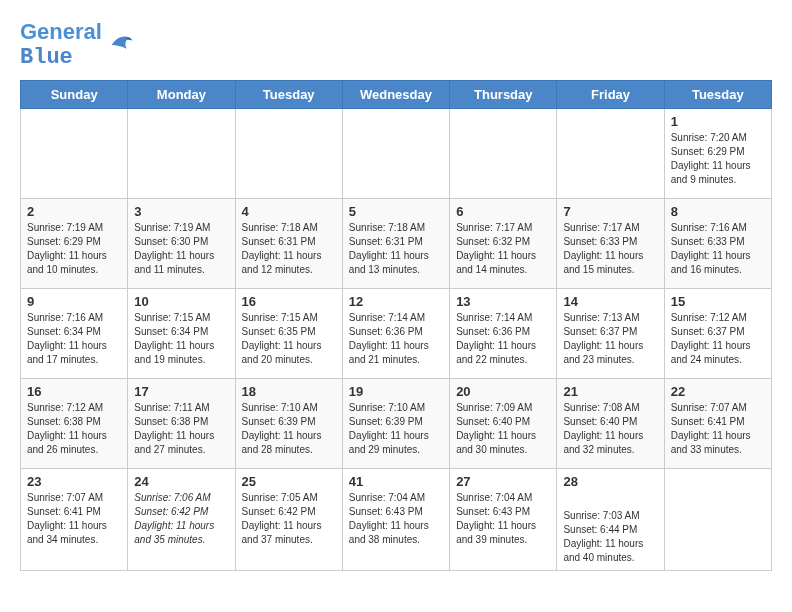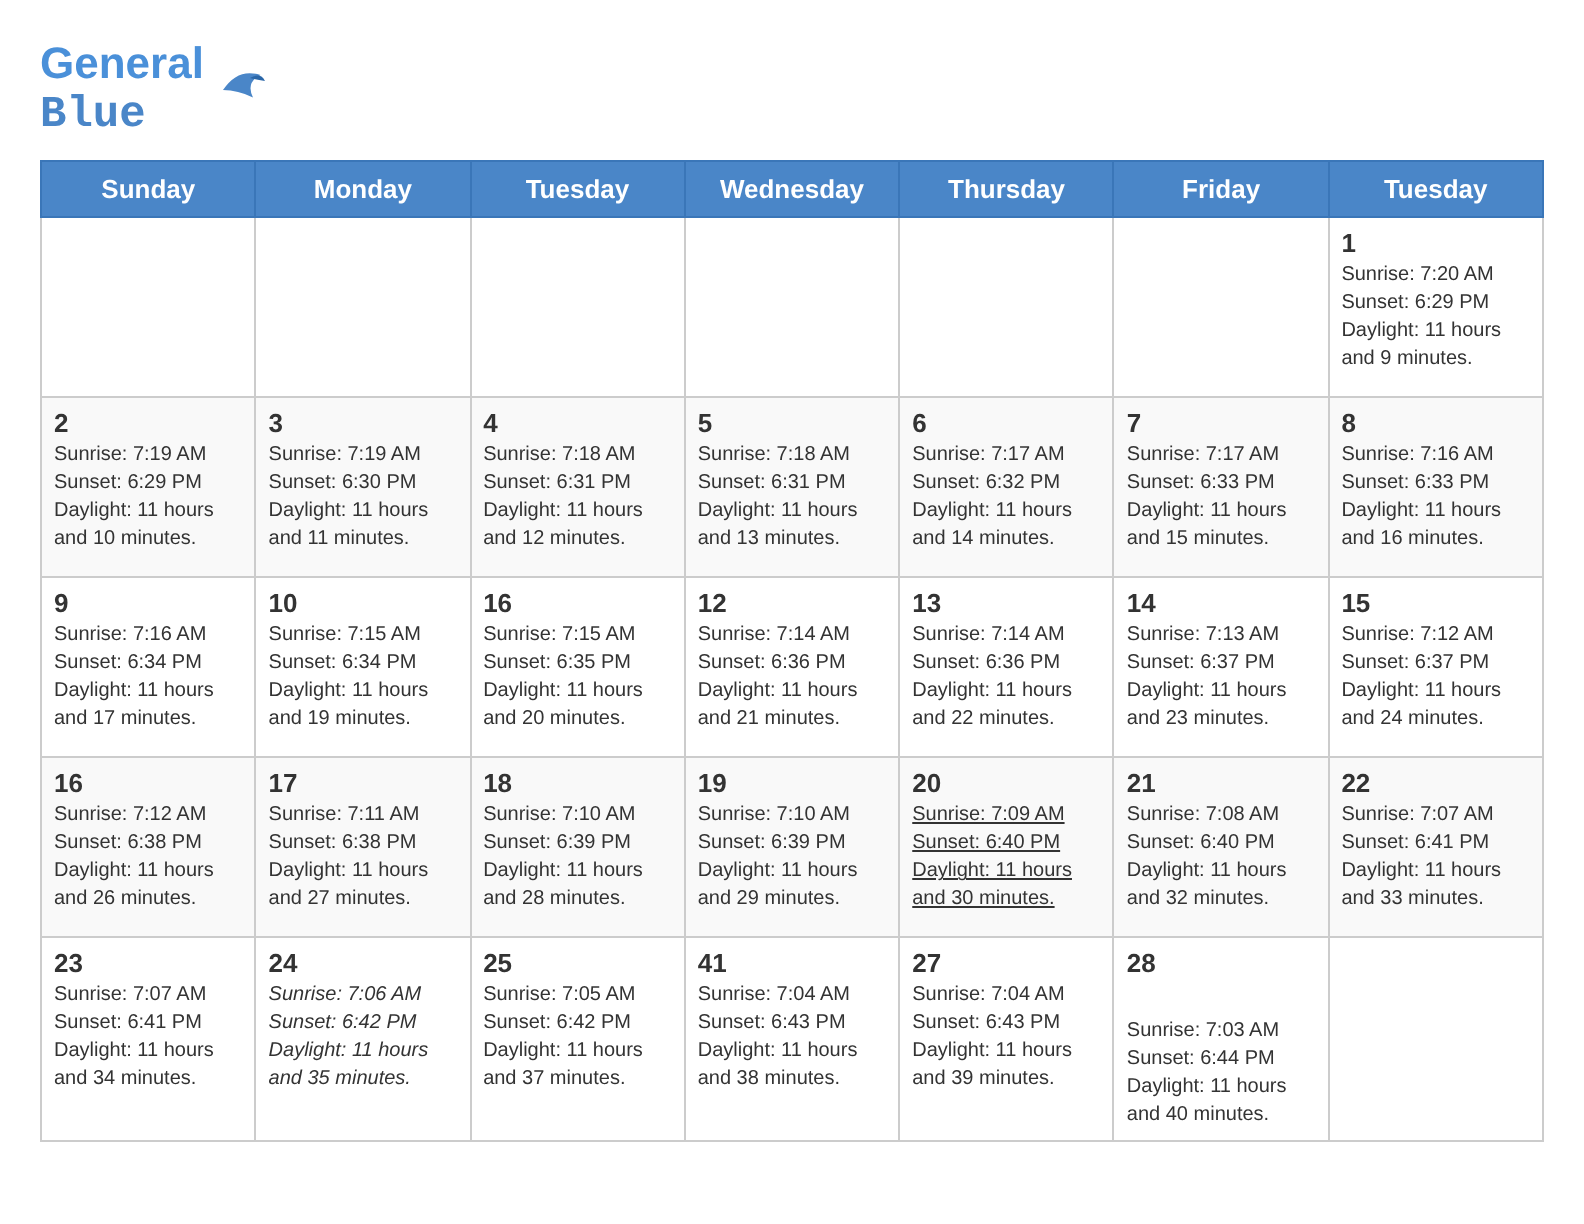--- a/index.html
+++ b/index.html
@@ -246,21 +246,21 @@
 Daylight: 11 hours and 28 minutes.</div>
         </td>
         <td>
           <span class="day-num">19</span>
           <div class="day-info" style="white-space: pre-line;">Sunrise: 7:10 AM
 Sunset: 6:39 PM
 Daylight: 11 hours and 29 minutes.</div>
         </td>
         <td>
           <span class="day-num">20</span>
-          <div class="day-info" style="white-space: pre-line; text-decoration: underline;">Sunrise: 7:09 AM
+          <div class="day-info" style="white-space: pre-line;">Sunrise: 7:09 AM
 Sunset: 6:40 PM
 Daylight: 11 hours and 30 minutes.</div>
         </td>
         <td>
           <span class="day-num">21</span>
           <div class="day-info" style="white-space: pre-line;">Sunrise: 7:08 AM
 Sunset: 6:40 PM
 Daylight: 11 hours and 32 minutes.</div>
         </td>
         <td>

